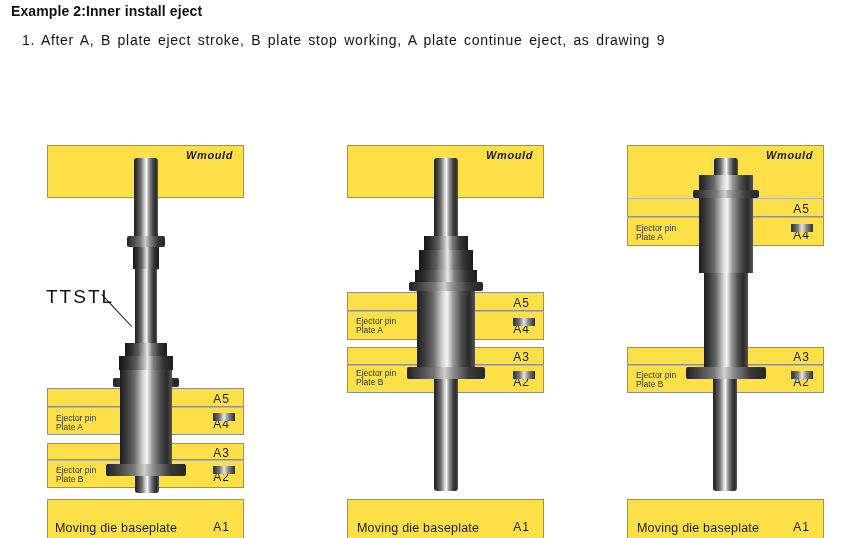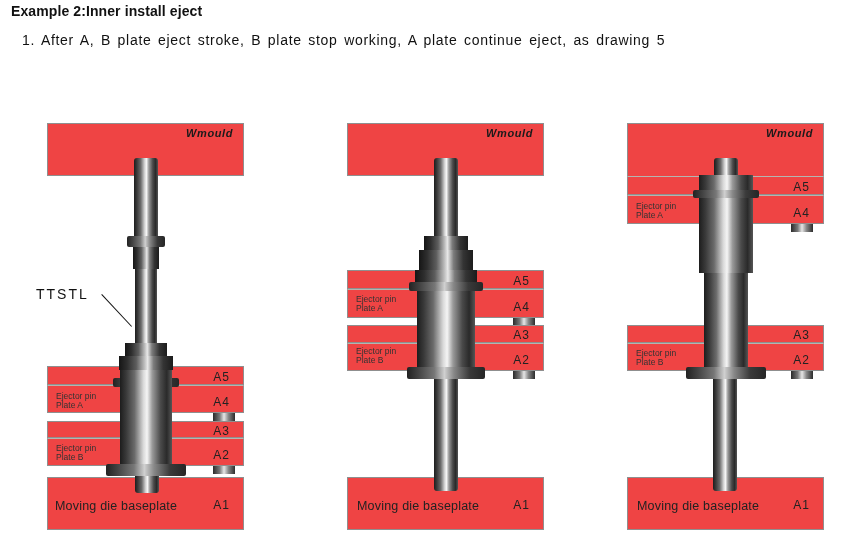--- a/index.html
+++ b/index.html
@@ -1,43 +1,43 @@
 <!DOCTYPE html>
 <html><head>
 <meta charset="utf-8">
 <style>
   html, body { margin:0; padding:0; background:#ffffff; }
   body { width:842px; height:538px; position:relative; overflow:hidden;
          font-family:"Liberation Sans", sans-serif; color:#111; }
   .title { position:absolute; left:11px; top:3px; font-size:14px; font-weight:bold; letter-spacing:0.1px; }
   .subtitle { position:absolute; left:22px; top:32px; font-size:14px; letter-spacing:0.7px; word-spacing:2px; }
   .drawing { position:absolute; top:0; width:200px; height:538px; }
-  .plate { position:absolute; left:0; width:197px; background:#ef4444;
-           border:1px solid #8f8f8f; box-sizing:border-box; }
+  .plate { position:absolute; left:0; width:197px; background:#fde047;
+           border:1px solid #8f8f8f; box-sizing:border-box;margin-top:22px; }
   .plate.sub { border-top:1px solid #b5b5b0; }
   .brand { position:absolute; right:10px; top:3px; font-size:11px; font-weight:bold; font-style:italic; letter-spacing:0.6px; color:#1a1a1a; }
   .code { position:absolute; right:13px; font-size:12px; letter-spacing:1px; color:#222; }
   .plabel { position:absolute; left:8px; font-size:8.5px; line-height:9px; color:#333; }
   .base-label { position:absolute; left:7px; top:21px; font-size:12.5px; color:#222; letter-spacing:0.2px; }
   .steel { position:absolute;
            background:linear-gradient(90deg,#1d1d1d 0%,#3a3a3a 12%,#6b6b6b 28%,#d9d9d9 45%,#f5f5f5 52%,#9a9a9a 62%,#4a4a4a 78%,#2a2a2a 90%,#555 100%); }
   .steel.dark { background:linear-gradient(90deg,#151515 0%,#2e2e2e 15%,#5d5d5d 32%,#bcbcbc 47%,#e8e8e8 53%,#7c7c7c 64%,#343434 82%,#1c1c1c 100%); }
   .flange { position:absolute; border-radius:2px;
             background:linear-gradient(90deg,#222 0%,#444 15%,#777 35%,#d0d0d0 48%,#888 60%,#3a3a3a 80%,#262626 100%); }
   .stop { position:absolute; width:22px; height:8px;
           background:linear-gradient(90deg,#2a2a2a 0%,#777 30%,#e6e6e6 50%,#888 70%,#2c2c2c 100%); }
   .leader { position:absolute; left:102px; top:294px; width:44px; height:1px; background:#111;
             transform-origin:0 0; transform:rotate(47deg); }
-  .ttstl { position:absolute; left:36px; top:286px; font-size:14px; letter-spacing:2px; color:#111; }
+  .ttstl { position:absolute; left:46px; top:286px; font-size:19px; letter-spacing:2px; color:#111; }
 </style>
 </head>
 <body>
 
 <div class="title">Example 2:Inner install eject</div>
-<div class="subtitle">1. After A, B plate eject stroke, B plate stop working, A plate continue eject, as drawing 5</div>
+<div class="subtitle">1. After A, B plate eject stroke, B plate stop working, A plate continue eject, as drawing 9</div>
 
 <div class="drawing" style="left:47px;">
   <div class="plate" style="top:123px;height:53px;">
     <span class="brand">Wmould</span>
   </div>
 
   <div class="plate" style="top:366px;height:19px;">
     <span class="code" style="top:3px;">A5</span>
   </div>
   <div class="plate sub" style="top:385px;height:28px;">

